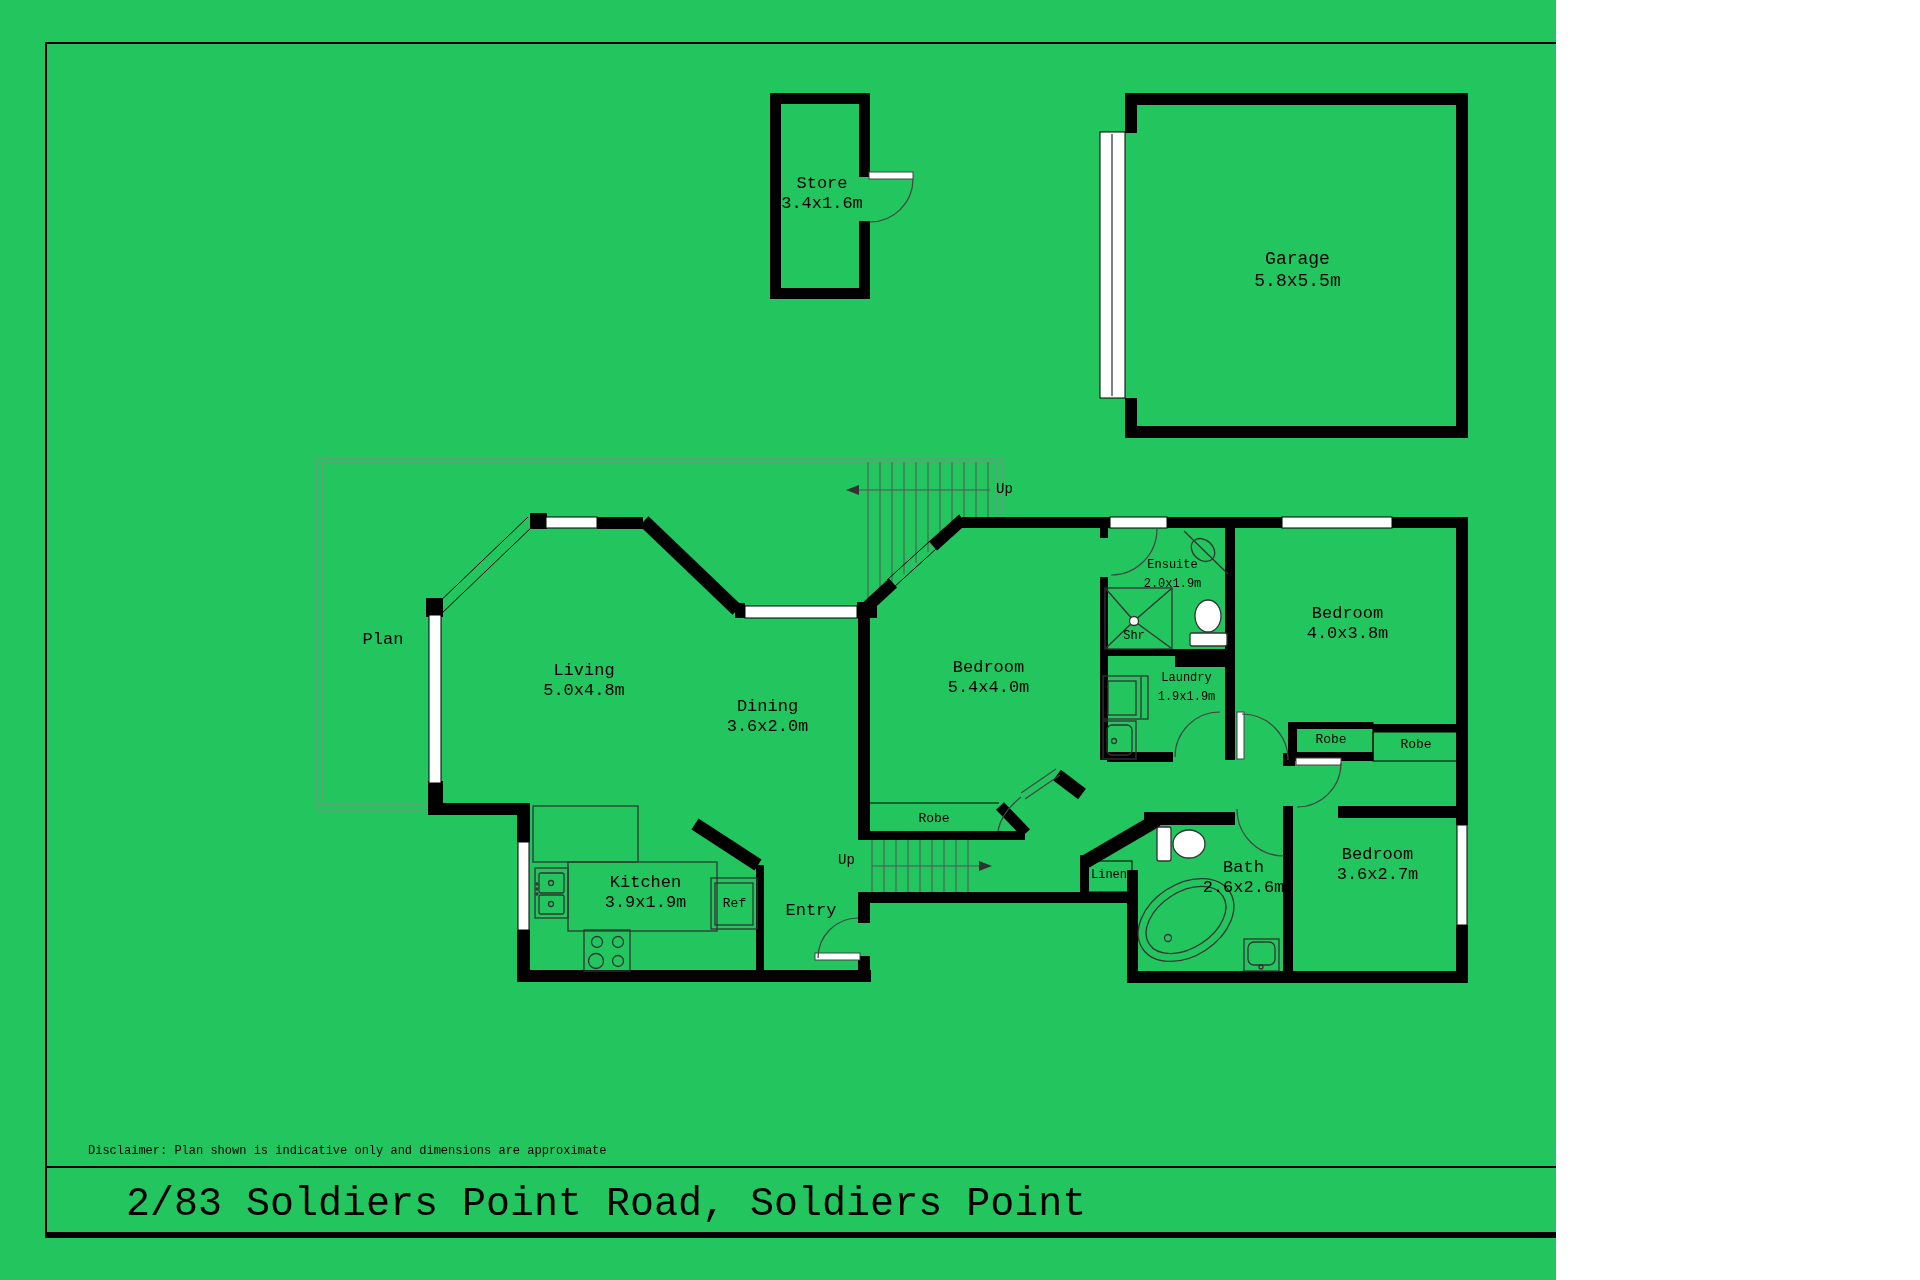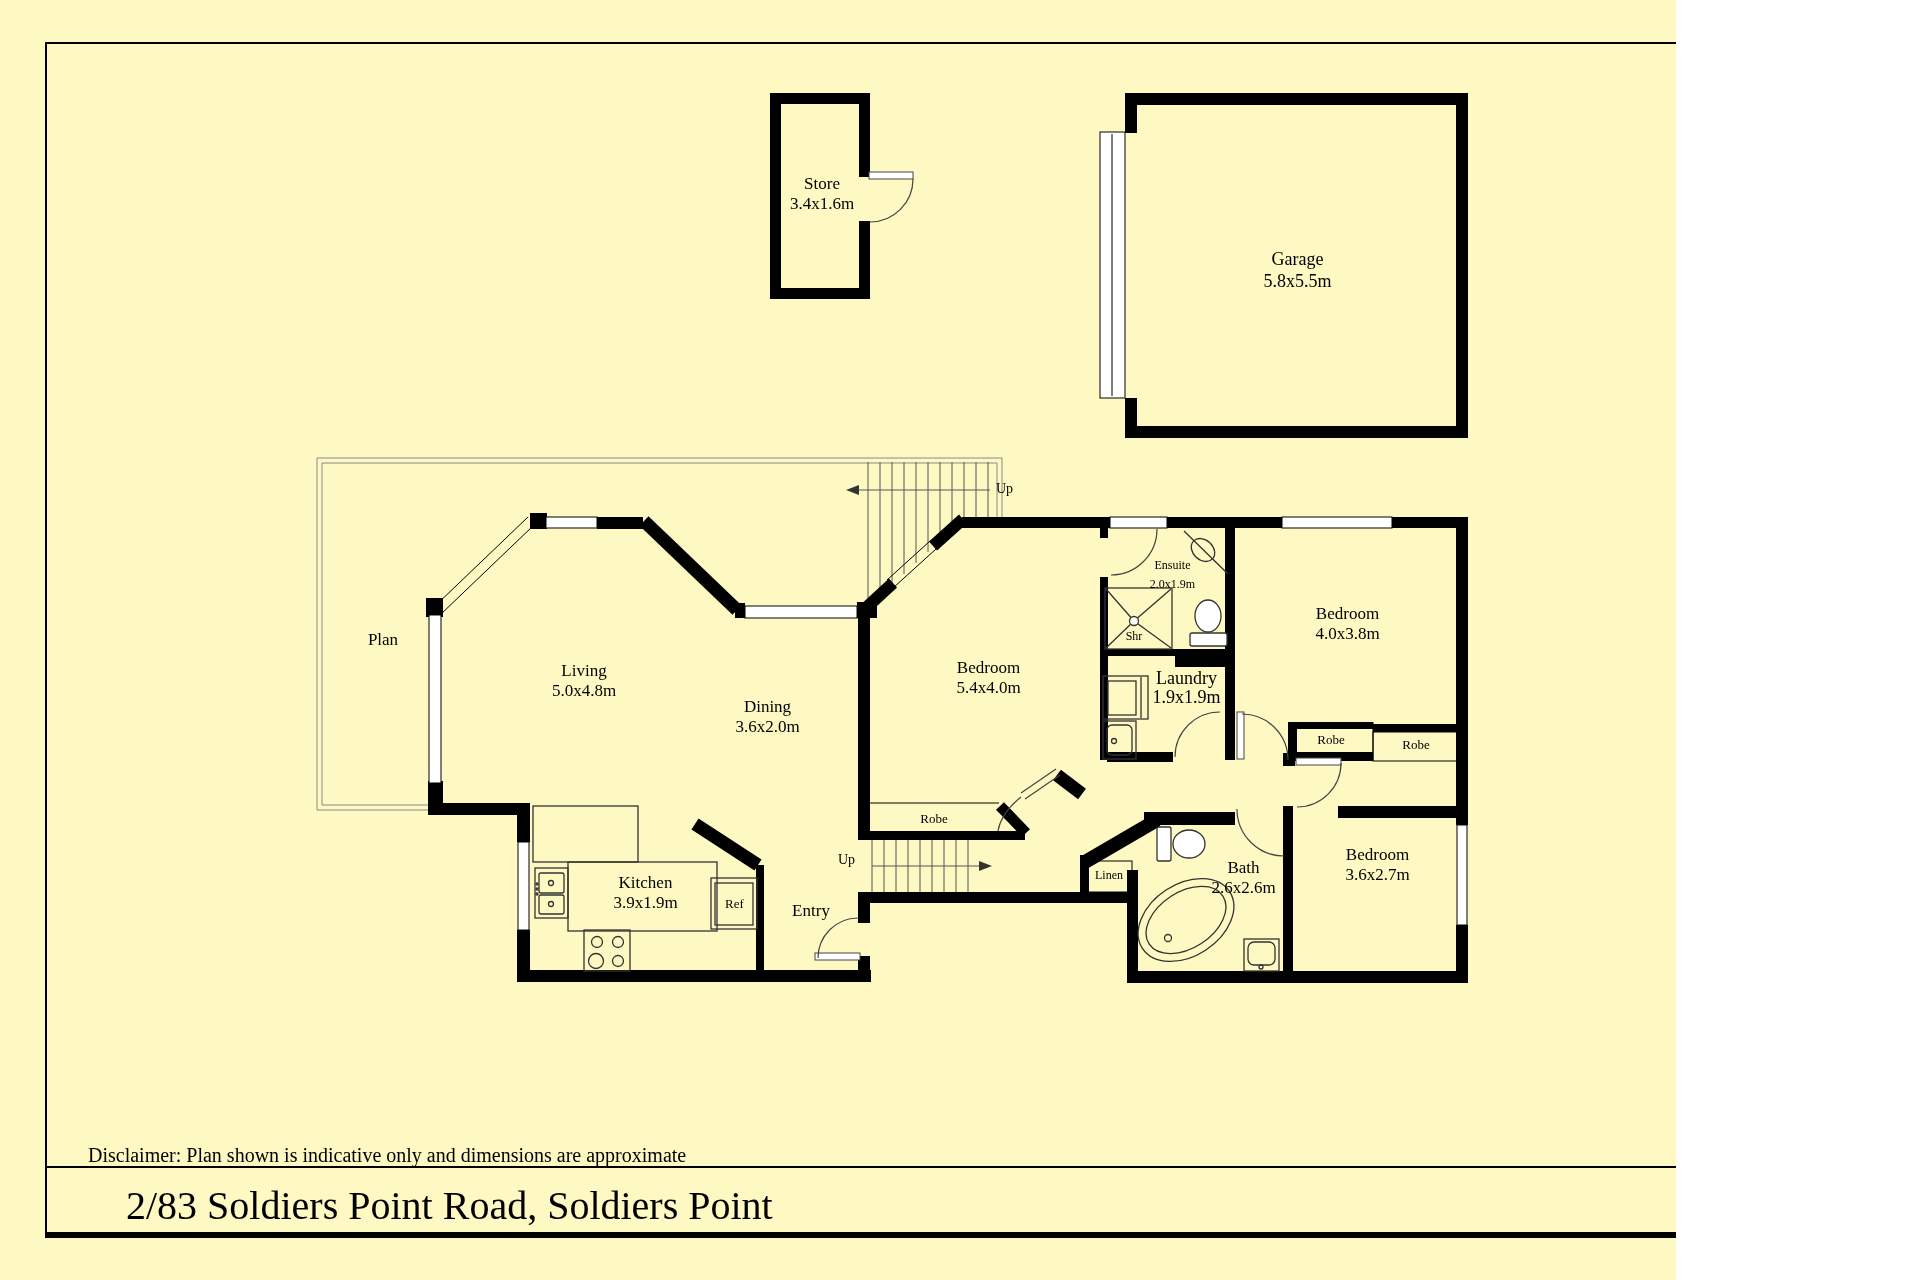--- a/index.html
+++ b/index.html
@@ -1,28 +1,28 @@
 <!DOCTYPE html>
 <html><head>
 <meta charset="utf-8">
 <style>
   html,body{margin:0;padding:0;background:#fff;}
-  .page{position:relative;width:1676px;height:1280px;background:#fef9c3;overflow:hidden;
-        font-family:Liberation Serif, serif;color:#000;}
+  .page{position:relative;width:1556px;height:1280px;background:#22c55e;overflow:hidden;
+        font-family:Liberation Mono, monospace;color:#000;}
   .frame{position:absolute;left:45px;top:42px;width:1832px;height:1196px;
          border:2px solid #000;border-bottom:6px solid #000;box-sizing:border-box;}
   svg.plan{position:absolute;left:0;top:0;}
   .rlabel{position:absolute;text-align:center;font-size:17px;line-height:20px;white-space:nowrap;}
   .rlabel.big{font-size:18px;line-height:22px;}
   .rlabel.sm{font-size:13px;line-height:15px;}
   .rlabel.xs{font-size:12px;line-height:14px;}
   .up-label{position:absolute;font-size:14px;white-space:nowrap;}
   .floor-title{position:absolute;left:45px;top:1048px;width:1832px;text-align:center;
                font-size:27px;letter-spacing:14px;word-spacing:22px;}
-  .disclaimer{position:absolute;left:88px;top:1144px;font-size:20px;}
+  .disclaimer{position:absolute;left:88px;top:1144px;font-size:12px;}
   .divider{position:absolute;left:45px;top:1166px;width:1832px;height:2px;background:#000;}
   .address{position:absolute;left:86px;top:1182px;font-size:40px;margin-left:40px;}
   .w{fill:#000;stroke:none;}
   .win{fill:#fff;stroke:#000;stroke-width:1;}
   .fx{fill:none;stroke:#333;stroke-width:1.3;}
   .fxw{fill:#fff;stroke:#333;stroke-width:1.3;}
   .arc{fill:none;stroke:#444;stroke-width:1.2;}
   .leaf{fill:#fff;stroke:#444;stroke-width:1;}
   .stair{stroke:#555;stroke-width:1;}
   .deckl{stroke:#888;stroke-width:1;}
@@ -328,21 +328,21 @@
   <div class="rlabel" style="left:916px;top:658px;width:145px;">
     <div>Bedroom</div>
     <div>5.4x4.0m</div>
   </div>
 
   <div class="rlabel" style="left:1105px;top:556px;width:135px;font-size:12px;line-height:19px;">
     <div>Ensuite</div>
     <div>2.0x1.9m</div>
   </div>
 
-  <div class="rlabel" style="left:1119px;top:669px;width:135px;font-size:18px;line-height:19px;">
+  <div class="rlabel" style="left:1119px;top:669px;width:135px;font-size:12px;line-height:19px;">
     <div>Laundry</div>
     <div>1.9x1.9m</div>
   </div>
 
   <div class="rlabel" style="left:1275px;top:604px;width:145px;">
     <div>Bedroom</div>
     <div>4.0x3.8m</div>
   </div>
 
   <div class="rlabel" style="left:1305px;top:845px;width:145px;">

